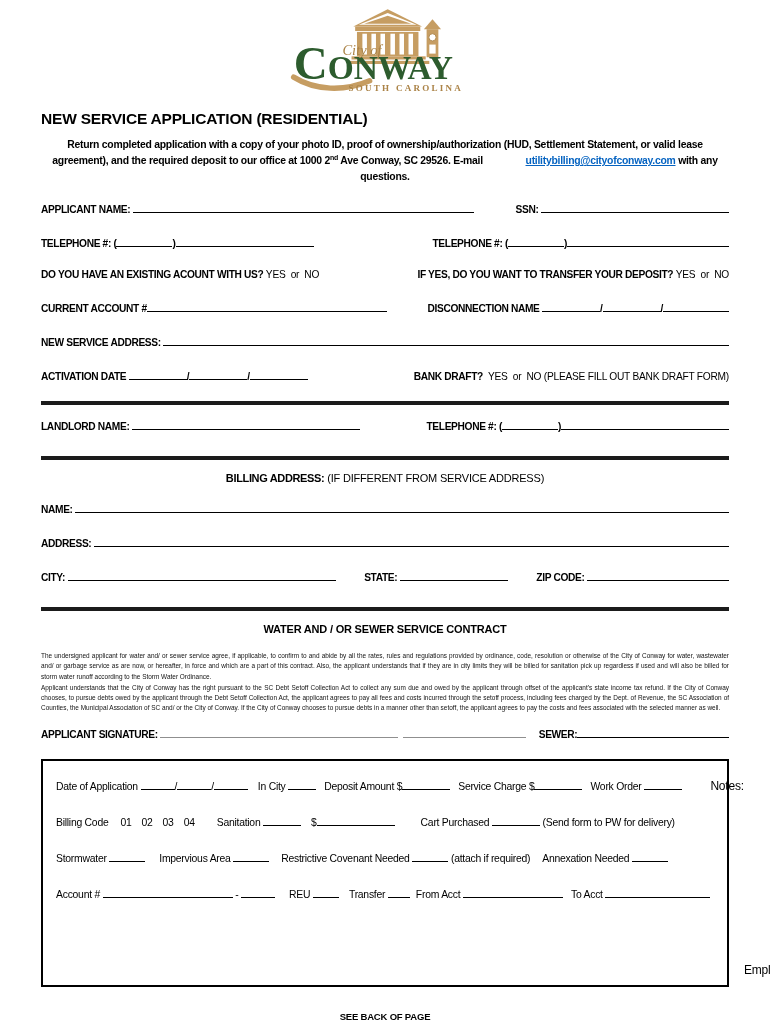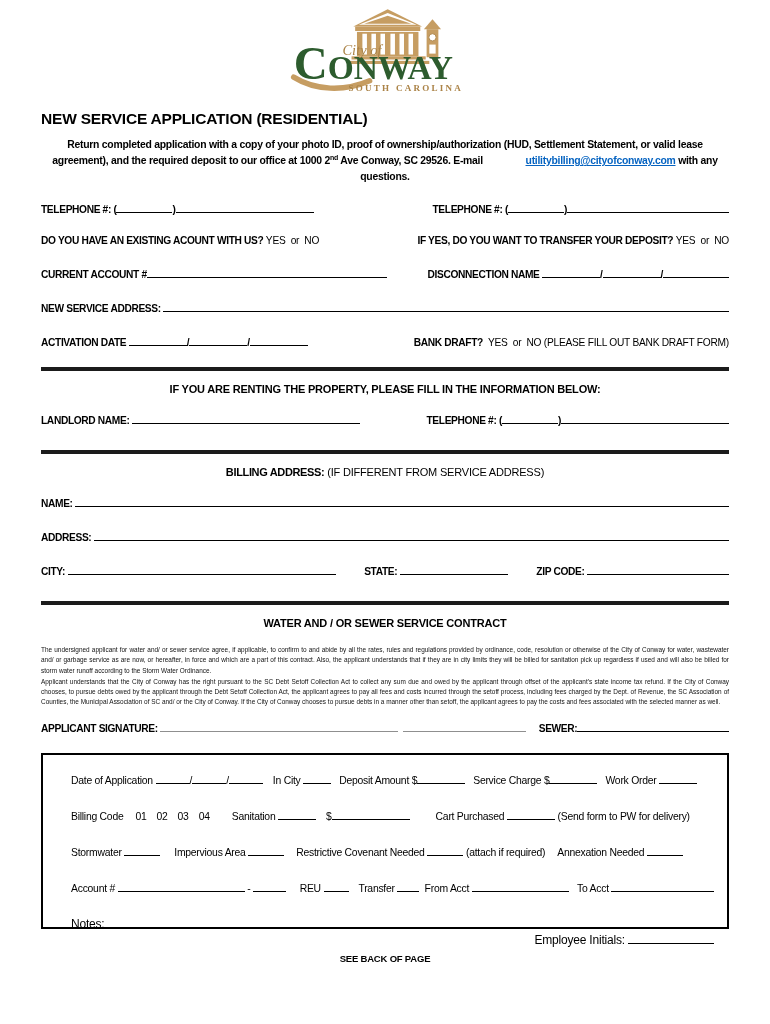--- a/index.html
+++ b/index.html
@@ -31,22 +31,22 @@
   .rule-1{margin-top:4px;}
   .sec-head{text-align:center;font-weight:bold;font-size:11px;letter-spacing:-0.2px;margin:0 0 16px 0;}
   .sec-head .norm{font-weight:normal;}
   .mt-rule{margin-top:22px;}
   
   .fine{font-size:6.45px;line-height:1.58;letter-spacing:0;text-align:justify;margin:0 0 1px 0;
         font-family:"Liberation Sans",sans-serif;color:#111;}
   .fine-wrap{margin:2px 0 12px 0;}
   
   .office-label{font-weight:bold;font-size:11px;letter-spacing:-0.3px;margin:4px 0 12px 0;}
-  .office-box{border:2px solid #000;padding:16px 13px 8px 28px;height:176px;box-sizing:border-box;
-              display:flex;flex-direction:column;}
+  .office-box{border:2px solid #000;padding:16px 13px 8px 13px;height:228px;box-sizing:border-box;
+              display:flex;flex-direction:row;}
   .frow.office{font-size:10.4px;font-weight:normal;letter-spacing:-0.25px;margin-bottom:19px;}
   .notes{font-size:12px;letter-spacing:-0.2px;margin-top:2px;}
   .emp-row{margin-top:auto;text-align:right;font-size:12px;letter-spacing:-0.2px;
            display:flex;justify-content:flex-end;align-items:baseline;white-space:pre;}
   
   .footer{text-align:center;font-weight:bold;font-size:9.5px;letter-spacing:-0.2px;margin-top:24px;}
 </style>
 </head>
 <body>
 
@@ -82,29 +82,29 @@
       <text x="68" y="56" font-family="Liberation Serif, serif" font-style="italic" font-size="16" fill="var(--logo-dark-tan)">City of</text>
       <text x="138" y="95" text-anchor="middle" font-family="Liberation Serif, serif" font-size="10" letter-spacing="2.5" font-weight="bold" fill="var(--logo-dark-tan)">SOUTH CAROLINA</text>
     </svg>
   </div>
 
   <div class="title">NEW SERVICE APPLICATION (RESIDENTIAL)</div>
 
   <p class="intro"><span>Return completed application with a copy of your photo ID, proof of ownership/authorization (HUD, Settlement Statement, or valid lease agreement), and the required deposit to our office at 1000 2</span><sup>nd</sup><span> Ave Conway, SC 29526. E-mail </span><a class="email">utilitybilling@cityofconway.com</a><span> with any questions.</span></p>
 
   <div>
+      <div class="frow"><span class="lb">APPLICANT NAME: </span><span class="u grow"></span><span class="gap" style="width: 42px;"></span><span class="lb">SSN: </span><span class="u" style="width: 188px;"></span></div>
       <div class="frow"><span class="lb">TELEPHONE #: (</span><span class="u" style="width: 56px;"></span><span class="lb">)</span><span class="u" style="width: 138px;"></span><span class="f"></span><span class="lb">TELEPHONE #: (</span><span class="u" style="width: 56px;"></span><span class="lb">)</span><span class="u" style="width: 162px;"></span></div>
       <div class="frow"><span class="lb">DO YOU HAVE AN EXISTING ACOUNT WITH US? </span><span class="rt">YES  or  NO</span><span class="f"></span><span class="lb">IF YES, DO YOU WANT TO TRANSFER YOUR DEPOSIT? </span><span class="rt">YES  or  NO</span></div>
       <div class="frow"><span class="lb">CURRENT ACCOUNT #</span><span class="u" style="width: 240px;"></span><span class="f"></span><span class="lb">DISCONNECTION NAME </span><span class="u" style="width: 58px;"></span><span class="lb">/</span><span class="u" style="width: 58px;"></span><span class="lb">/</span><span class="u" style="width: 66px;"></span></div>
       <div class="frow"><span class="lb">NEW SERVICE ADDRESS: </span><span class="u grow"></span></div>
       <div class="frow"><span class="lb">ACTIVATION DATE </span><span class="u" style="width: 58px;"></span><span class="lb">/</span><span class="u" style="width: 58px;"></span><span class="lb">/</span><span class="u" style="width: 58px;"></span><span class="f"></span><span class="lb">BANK DRAFT?  </span><span class="rt">YES  or  NO (PLEASE FILL OUT BANK DRAFT FORM)</span></div>
     </div>
 
   <hr class="rule rule-1">
-  <div class="sec-head">IF YOU ARE RENTING THE PROPERTY, PLEASE FILL IN THE INFORMATION BELOW:</div>
   <div>
       <div class="frow"><span class="lb">LANDLORD NAME: </span><span class="u" style="width: 228px;"></span><span class="f"></span><span class="lb">TELEPHONE #: (</span><span class="u" style="width: 56px;"></span><span class="lb">)</span><span class="u" style="width: 168px;"></span></div>
     </div>
 
   <hr class="rule mt-rule">
   <div class="sec-head"><span class="lb">BILLING ADDRESS:</span><span class="norm"> (IF DIFFERENT FROM SERVICE ADDRESS)</span></div>
   <div>
       <div class="frow"><span class="lb">NAME: </span><span class="u grow"></span></div>
       <div class="frow"><span class="lb">ADDRESS: </span><span class="u grow"></span></div>
       <div class="frow"><span class="lb">CITY: </span><span class="u" style="width: 268px;"></span><span class="f"></span><span class="lb">STATE: </span><span class="u" style="width: 108px;"></span><span class="f"></span><span class="lb">ZIP CODE: </span><span class="u" style="width: 142px;"></span></div>

